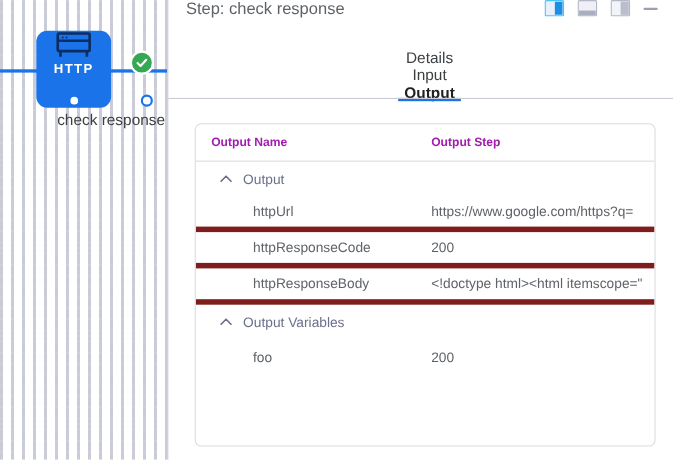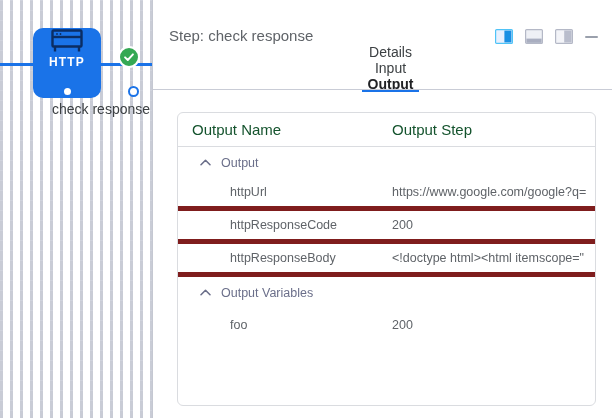--- a/index.html
+++ b/index.html
@@ -83,21 +83,21 @@
 
   
   #panel {
     position: absolute; left: 152px; top: 0;
     width: 460px; height: 418px;
     background: #ffffff;
     border-left: 1px solid #c5c8d2;
   }
   #panel-header {
     position: relative; height: 44px;
-    display: flex; align-items: flex-end;
+    display: flex; align-items: flex-start;
     padding: 0 14px 0 16px;
     gap: 41px;
   }
   #panel-title {
     font-size: 15px; color: #5f6368; font-weight: 400;
     flex: 1;
   }
   #header-actions { display: flex; align-items: center; gap: 12px; }
   .layout-icon { width: 18px; height: 15px; display: block; cursor: pointer; }
   #minimize-btn {
@@ -152,21 +152,21 @@
     font-size: 12.5px; color: #5f6368;
     white-space: nowrap; overflow: hidden;
   }
   .cell-val {
     flex: 1; min-width: 0;
     font-size: 12.5px; color: #5f6368;
     white-space: nowrap; overflow: hidden;
   }
   .trow.head .cell-name,
   .trow.head .cell-val {
-    font-weight: 400; color: #14532d; font-size: 15px;
+    font-weight: 700; color: #a21caf; font-size: 11px;
   }
   .trow.head .cell-name { padding-left: 14px; }
   .trow.data .cell-name { padding-left: 52px; }
   .trow.group .cell-name {
     padding-left: 22px;
     display: flex; align-items: center; gap: 10px;
     color: #6b6f8a;
   }
   .chev { width: 11px; height: 7px; display: block; flex: 0 0 11px; }
 </style>
@@ -256,21 +256,21 @@
                 <polyline points="1,5.8 5.5,1.2 10,5.8"></polyline>
               </svg>
             </span>
             <span>Output</span>
           </div>
           <div class="cell-val"></div>
         </div>
 
         <div class="trow data">
           <div class="cell-name">httpUrl</div>
-          <div class="cell-val">https://www.google.com/google?q=</div>
+          <div class="cell-val">https://www.google.com/https?q=</div>
         </div>
         <div class="trow data">
           <div class="cell-name">httpResponseCode</div>
           <div class="cell-val">200</div>
         </div>
         <div class="trow data">
           <div class="cell-name">httpResponseBody</div>
           <div class="cell-val">&lt;!doctype html&gt;&lt;html itemscope="</div>
         </div>
 

